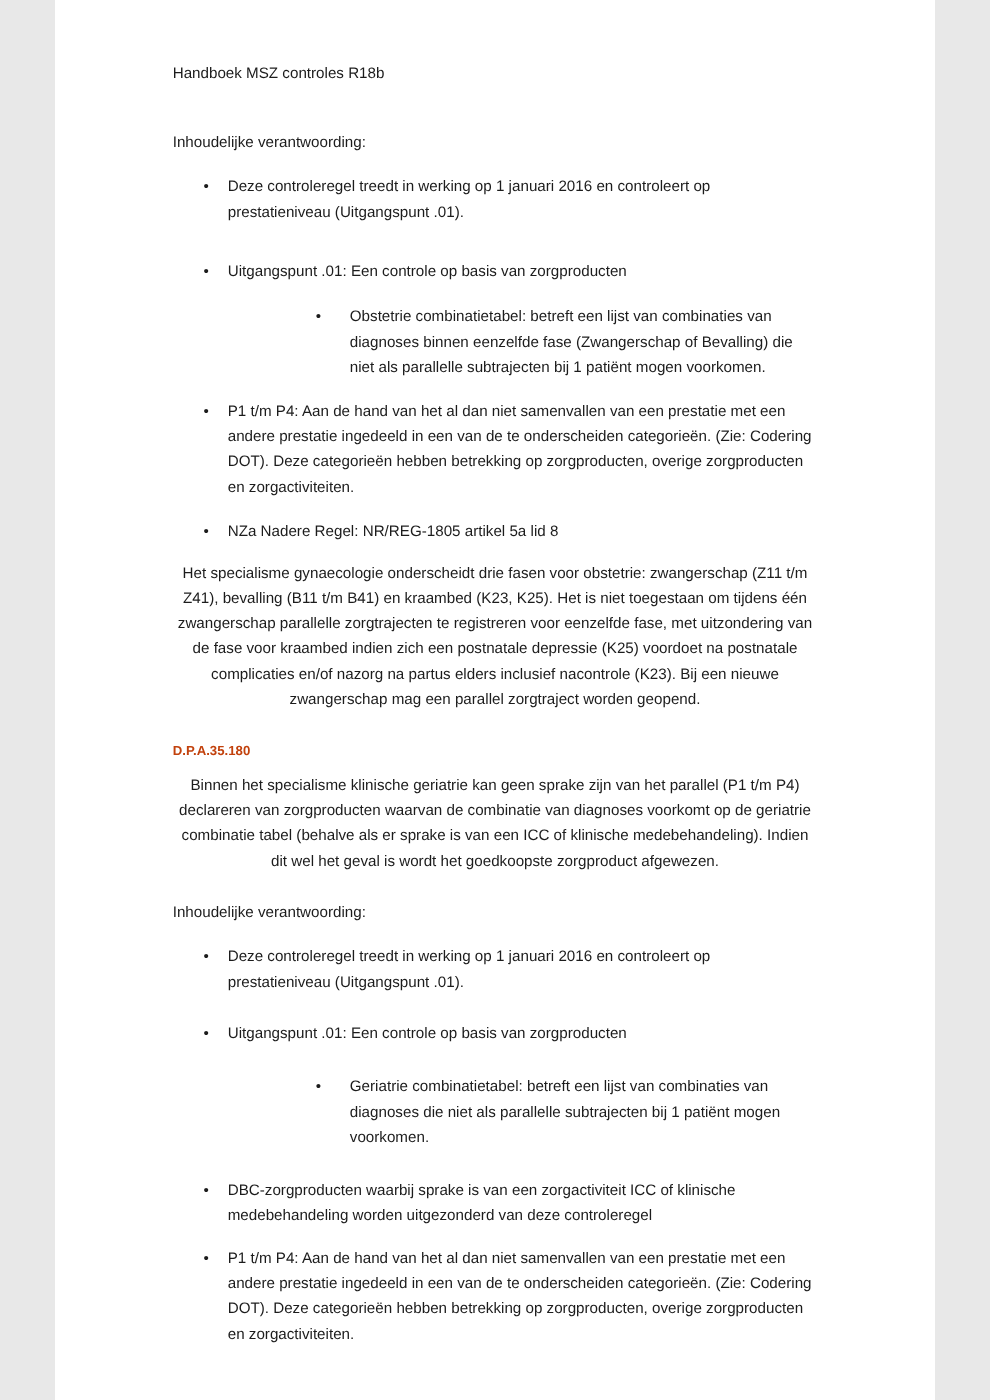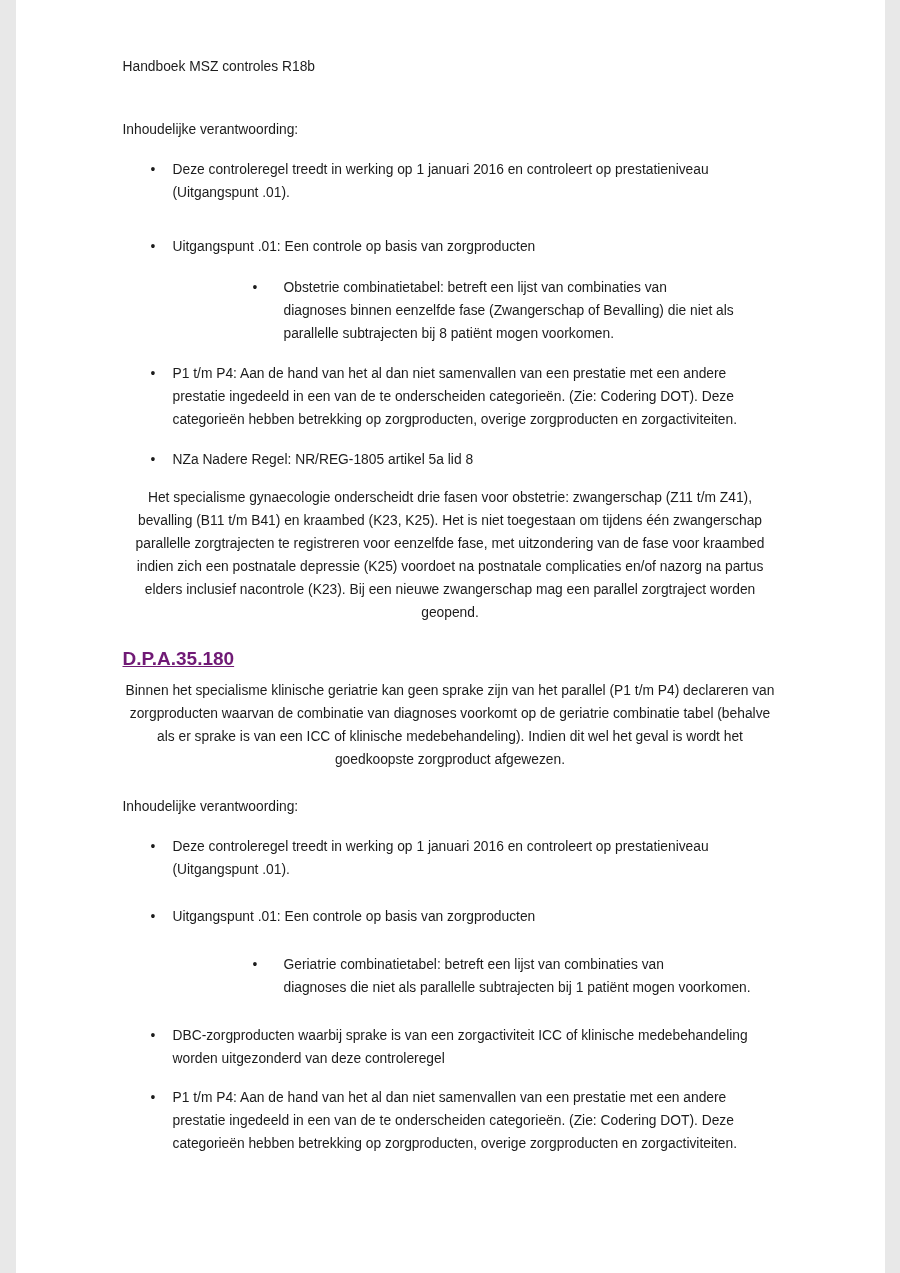--- a/index.html
+++ b/index.html
@@ -2,21 +2,21 @@
 <html><head>
 <meta charset="utf-8">
 <style>
   html, body {
     margin: 0;
     padding: 0;
     background: #e8e8e8;
   }
   .page {
     position: relative;
-    width: 869px;
+    width: 800px;
     height: 1273px;
     margin: 0 auto;
     background: #ffffff;
     overflow: hidden;
     font-family: "Liberation Sans", sans-serif;
     font-size: 13.8px;
     line-height: 23px;
     color: #1c1c1c;
   }
   .content {
@@ -55,25 +55,24 @@
   .bl2 .bullet-item:nth-child(2) { margin-bottom: 25px; }
   .bl2 .bullet-item:nth-child(3) { margin-bottom: 25px; }
   .bl2 .bullet-item:nth-child(4) { margin-bottom: 16px; }
   .paragraph {
     margin: 0;
     text-align: center;
   }
   .para-1 { margin-top: 15px; }
   .section-heading {
     margin: 22px 0 7px 0;
-    font-size: 19px;
+    font-size: 12px;
     line-height: 26px;
     font-weight: bold;
-    color: #701a75;
-    text-decoration: underline;
+    color: #c2410c;
   }
   .para-2 { margin-top: 0; }
   .intro-2 { margin-top: 24px; }
   .page-footer {
     position: absolute;
     left: 105px;
     right: 105px;
     top: 1193px;
   }
   .footer-rule {
@@ -100,21 +99,21 @@
           <span class="marker">•</span>
           <span class="bullet-text">Deze controleregel treedt in werking op 1 januari 2016 en controleert op prestatieniveau (Uitgangspunt .01).</span>
         </div>
         <div class="bullet-item level1">
           <span class="marker">•</span>
           <span class="bullet-text">Uitgangspunt .01: Een controle op basis van zorgproducten</span>
         </div>
         <div class="bullet-item level2">
           <span class="marker">•</span>
           <span class="bullet-text">Obstetrie combinatietabel: betreft een lijst van combinaties van
-diagnoses binnen eenzelfde fase (Zwangerschap of Bevalling) die niet als parallelle subtrajecten bij 8 patiënt mogen voorkomen.</span>
+diagnoses binnen eenzelfde fase (Zwangerschap of Bevalling) die niet als parallelle subtrajecten bij 1 patiënt mogen voorkomen.</span>
         </div>
         <div class="bullet-item level1">
           <span class="marker">•</span>
           <span class="bullet-text">P1 t/m P4: Aan de hand van het al dan niet samenvallen van een prestatie met een andere prestatie ingedeeld in een van de te onderscheiden categorieën. (Zie: Codering DOT). Deze categorieën hebben betrekking op zorgproducten, overige zorgproducten en zorgactiviteiten.</span>
         </div>
         <div class="bullet-item level1">
           <span class="marker">•</span>
           <span class="bullet-text">NZa Nadere Regel: NR/REG-1805 artikel 5a lid 8</span>
         </div>
       </div>

